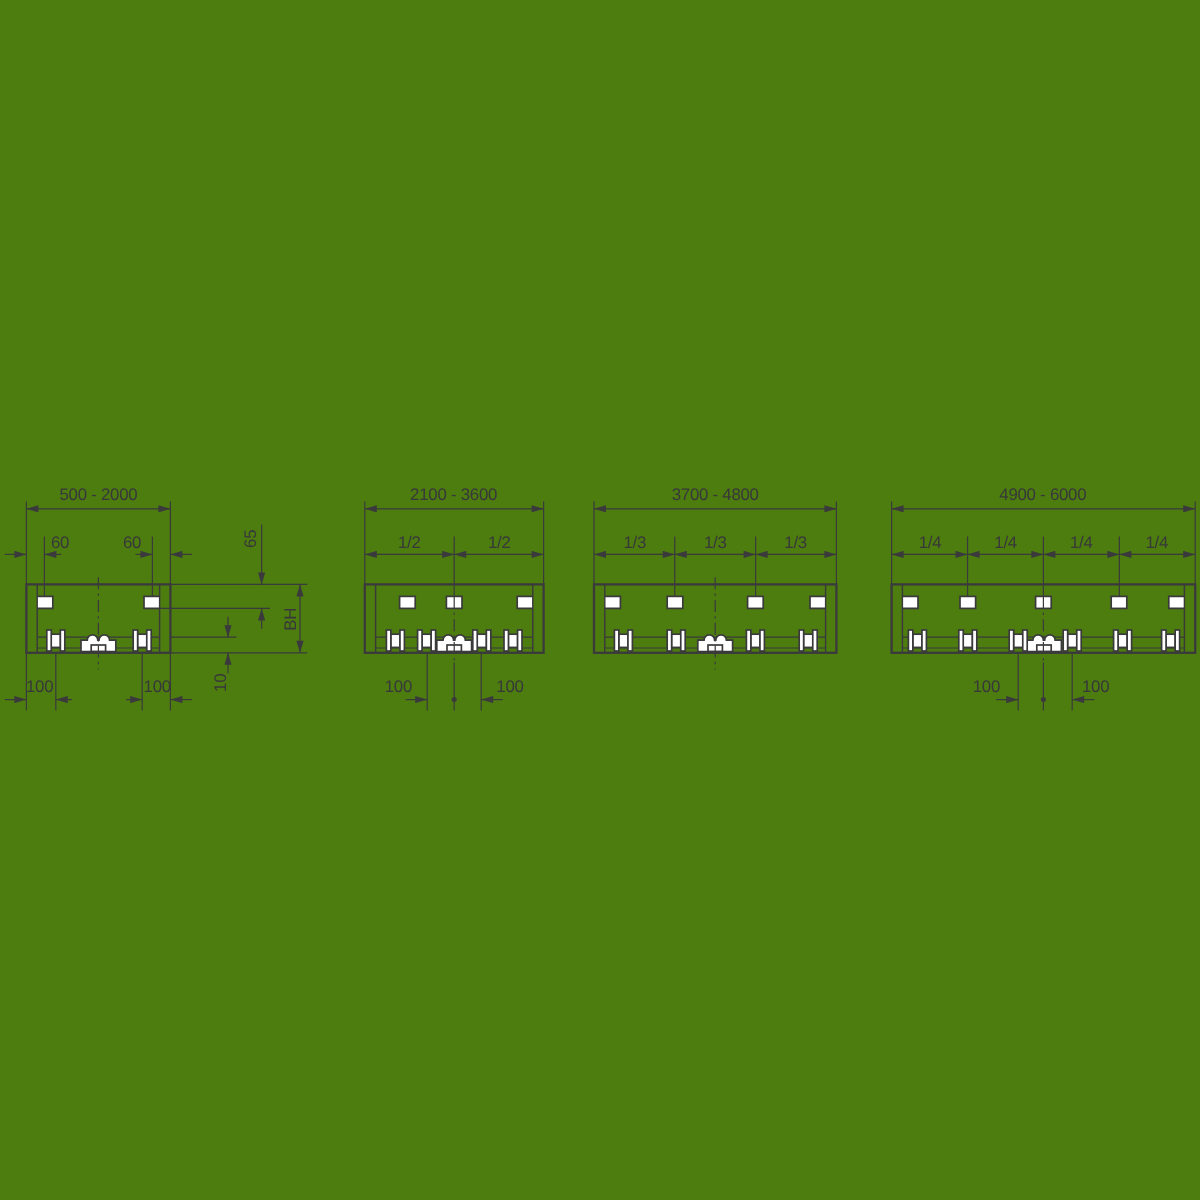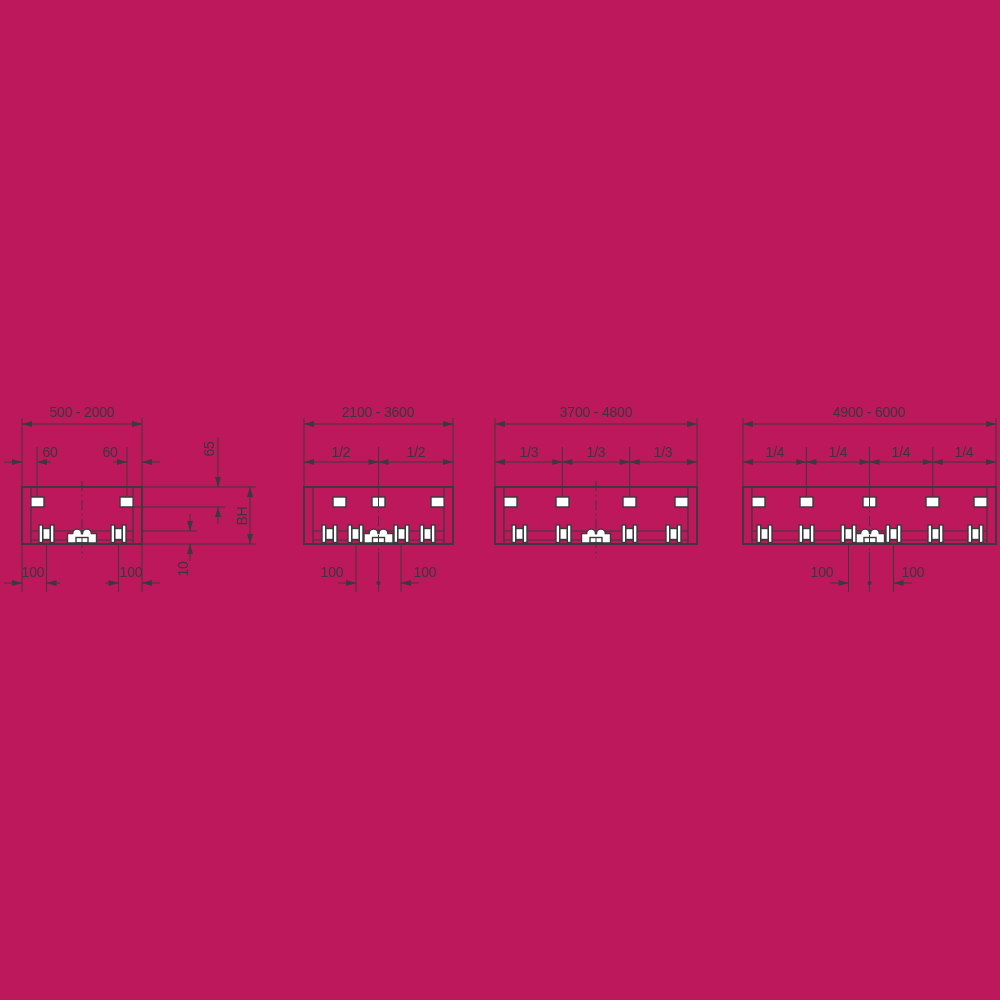--- a/index.html
+++ b/index.html
@@ -1,16 +1,16 @@
 <!DOCTYPE html>
 <html><head>
 <meta charset="utf-8">
 <style>
   html,body{margin:0;padding:0;background:#fff;}
-  #canvas{position:relative;width:1000px;height:1000px;background:#be185d;overflow:hidden;}
+  #canvas{position:relative;width:1000px;height:1000px;background:#4d7c0f;overflow:hidden;}
   svg{display:block;}
   .thin{stroke:#3a3a3c;stroke-width:1;fill:none;}
   .ln{stroke:#3a3a3c;stroke-width:1.2;fill:none;}
   .thick{stroke:#3a3a3c;stroke-width:1.9;fill:none;}
   .dim{stroke:#3a3a3c;stroke-width:1;fill:none;}
   .ae{marker-end:url(#arr);}
   .ab{marker-start:url(#arr);marker-end:url(#arr);}
   .cl{stroke:#3a3a3c;stroke-width:1;fill:none;stroke-dasharray:10 3.5 2 3.5;}
   .wh{fill:#ffffff;stroke:#3a3a3c;stroke-width:1.4;}
   .whn{fill:none;stroke:#3a3a3c;stroke-width:1.4;}

